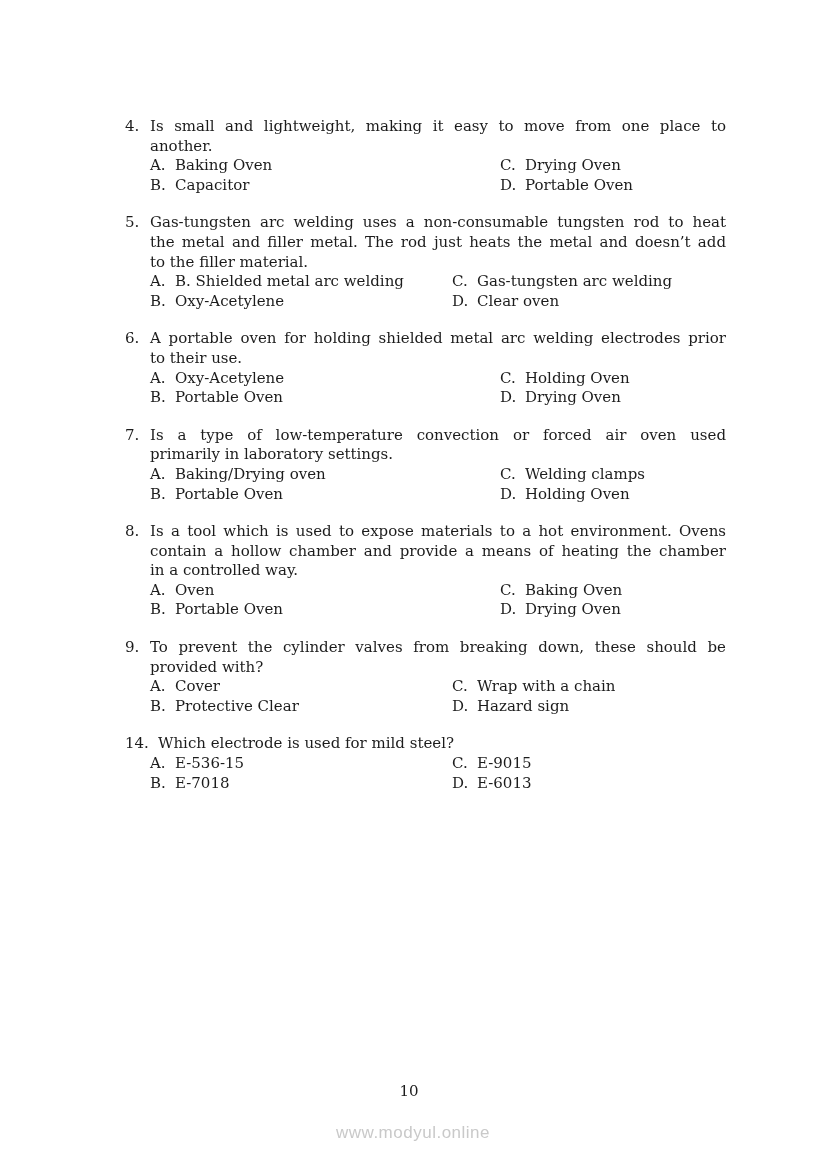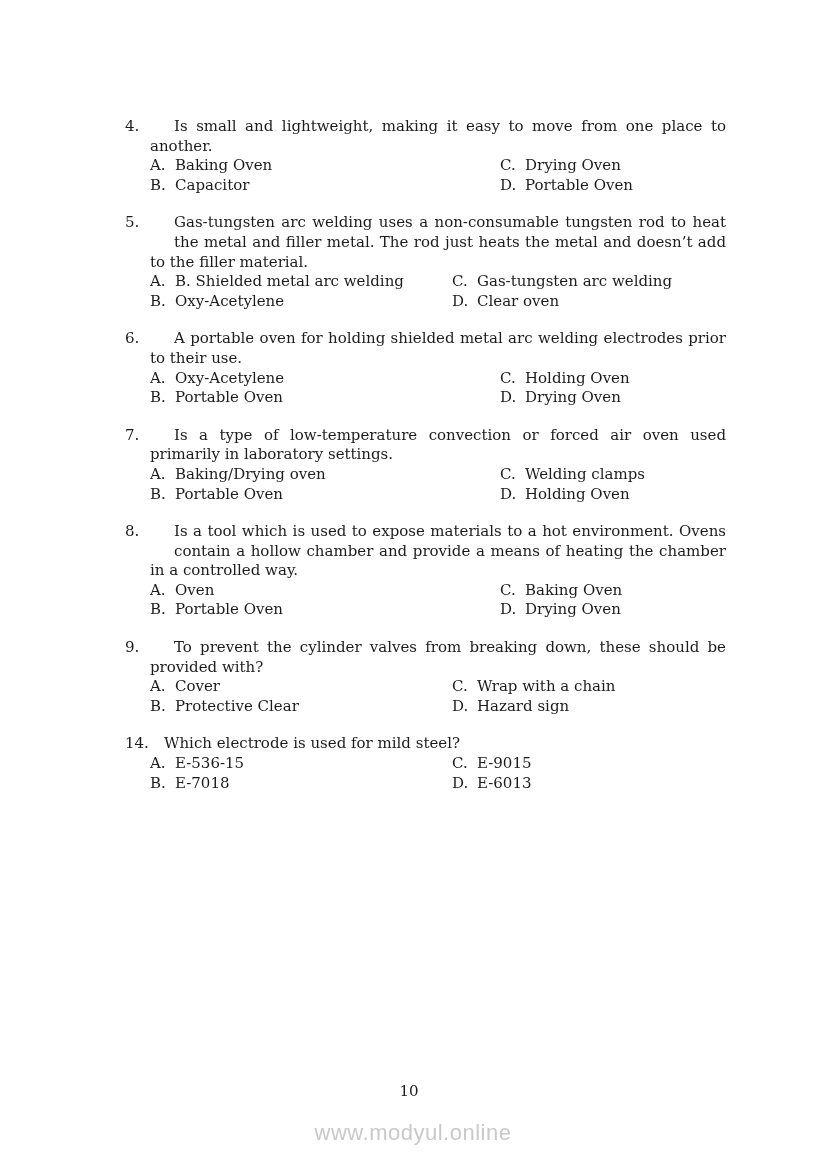--- a/index.html
+++ b/index.html
@@ -13,41 +13,41 @@
     line-height: 19.6px;
     color: #1c1c1c;
     overflow: hidden;
   }
   .content { position: absolute; top: 117px; left: 0; right: 0; }
   .question { position: relative; margin-left: 125px; width: 601px; }
   .question + .question { margin-top: 18px; }
   .qnum { position: absolute; left: 0; top: 0; }
   .qbody { margin-left: 25px; }
   .tline { text-align: justify; }
-  .tline.just { text-align-last: justify; margin-left: 24px; }
-  .tline.indent13 { margin-left: 14px; }
+  .tline.just { text-align-last: justify; }
+  .tline.indent13 { margin-left: 8px; }
   .optrow { position: relative; white-space: nowrap; }
   .optrow .cright { position: absolute; }
   .optrow.ccol-350 .cright { left: 350px; }
   .optrow.ccol-302 .cright { left: 302px; }
   .letter { display: inline-block; width: 25px; }
   .page-number {
     position: absolute;
     top: 1082px;
     left: 0; right: 8px;
     text-align: center;
     font-size: 15px;
   }
   .watermark {
     position: absolute;
     top: 1123px;
     left: 0; right: 0;
     text-align: center;
     font-family: "Liberation Sans", "DejaVu Sans", sans-serif;
-    font-size: 22px;
+    font-size: 17px;
     letter-spacing: 0.5px;
     color: #c9c9c9;
   }
 </style>
 </head>
 <body>
 
 <div class="page">
   <div class="content">
 

